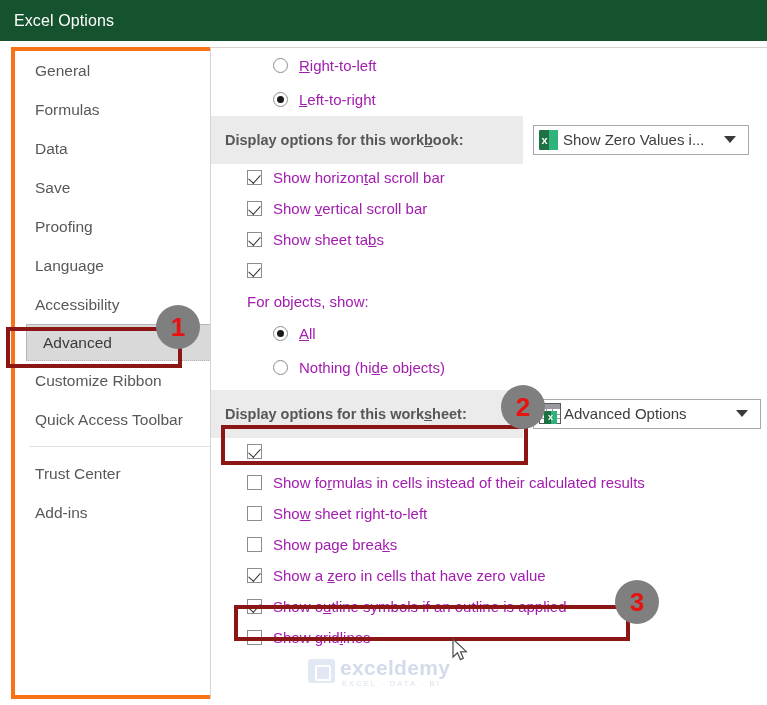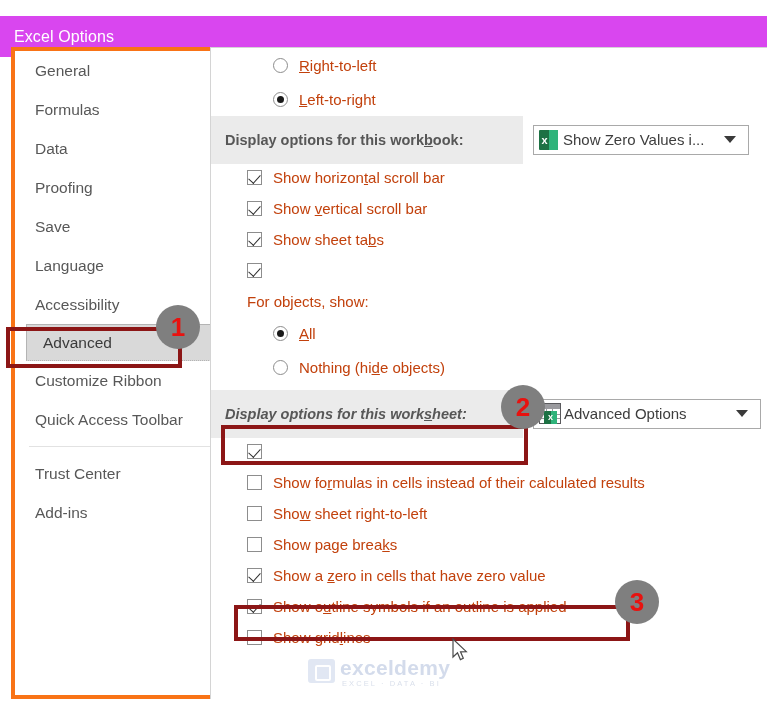--- a/index.html
+++ b/index.html
@@ -7,22 +7,22 @@
     width: 767px; height: 705px;
     overflow: hidden;
     background: #ffffff;
     font-family: "Liberation Sans", sans-serif;
   }
   #root { position: relative; width: 767px; height: 705px; background:#fff; }
 
   
   .titlebar{
     position:absolute; left:0; top:0; width:767px; height:41px;
-    background:#d946ef;
-    display:flex; align-items:center;margin-top:16px;
+    background:#14532d;
+    display:flex; align-items:center;
   }
   .titlebar .title{
     color:#ffffff; font-size:16px; padding-left:14px; letter-spacing:.1px;
   }
 
   
   .sidebar{
     position:absolute; left:11px; top:47px; width:228px; height:652px;
     background:#ffffff; border:4px solid #f97316; box-sizing:border-box;
     overflow:hidden;
@@ -51,21 +51,21 @@
   .radio-row{ padding-left:62px; height:34px; }
   .radio{
     width:15px; height:15px; border-radius:50%;
     border:1px solid #8d8d8d; background:#fff; box-sizing:border-box;
     margin-right:11px; flex:0 0 auto; position:relative;
   }
   .radio.checked::after{
     content:""; position:absolute; left:3px; top:3px;
     width:7px; height:7px; border-radius:50%; background:#1a1a1a;
   }
-  .opt-label{ font-size:15px; color:#c2410c; white-space:nowrap; }
+  .opt-label{ font-size:15px; color:#a21caf; white-space:nowrap; }
   .opt-label u{ text-decoration:underline; }
 
   
   .check-row{ padding-left:36px; height:31px; }
   .cbox{
     width:15px; height:15px; border:1px solid #8d8d8d; background:#fff;
     box-sizing:border-box; margin-right:11px; flex:0 0 auto; position:relative;
   }
   .cbox.checked::after{
     content:""; position:absolute; left:3px; top:1px;
@@ -178,22 +178,22 @@
 
   <div class="titlebar">
     <span class="title">Excel Options</span>
   </div>
 
   <div class="sidebar">
     <div id="nav-list">
         <div class="nav-item"><span>General</span></div>
         <div class="nav-item"><span>Formulas</span></div>
         <div class="nav-item"><span>Data</span></div>
+        <div class="nav-item"><span>Save</span></div>
         <div class="nav-item"><span>Proofing</span></div>
-        <div class="nav-item"><span>Save</span></div>
         <div class="nav-item"><span>Language</span></div>
         <div class="nav-item"><span>Accessibility</span></div>
         <div class="nav-item selected"><span>Advanced</span></div>
         <div class="nav-item"><span>Customize Ribbon</span></div>
         <div class="nav-item"><span>Quick Access Toolbar</span></div>
         <div class="nav-sep"></div>
         <div class="nav-item"><span>Trust Center</span></div>
         <div class="nav-item"><span>Add-ins</span></div>
       </div>
   </div>
@@ -246,21 +246,21 @@
     <div class="row radio-row" style="padding-left:62px;">
       <span class="radio checked"></span>
       <span class="opt-label" id="lbl-all"><u>A</u>ll</span>
     </div>
     <div class="row radio-row" style="padding-left:62px;">
       <span class="radio"></span>
       <span class="opt-label" id="lbl-nothing">Nothing (hi<u>d</u>e objects)</span>
     </div>
 
     <div class="section" style="margin-top:13px;">
-      <div class="band" style="width:312px;font-style:italic;">
+      <div class="band" style="width:312px;">
         <span class="band-txt" id="lbl-ws-section">Display options for this work<u>s</u>heet:</span>
       </div>
       <div class="combo" style="width:228px;margin-left:10px;">
         <span class="ws-icon">
           <span class="hdr"></span>
             <span class="v1"></span>
             <span class="v2"></span>
           <span class="h1"></span>
             <span class="h2"></span>
           <span class="badge"><span>x</span></span>

